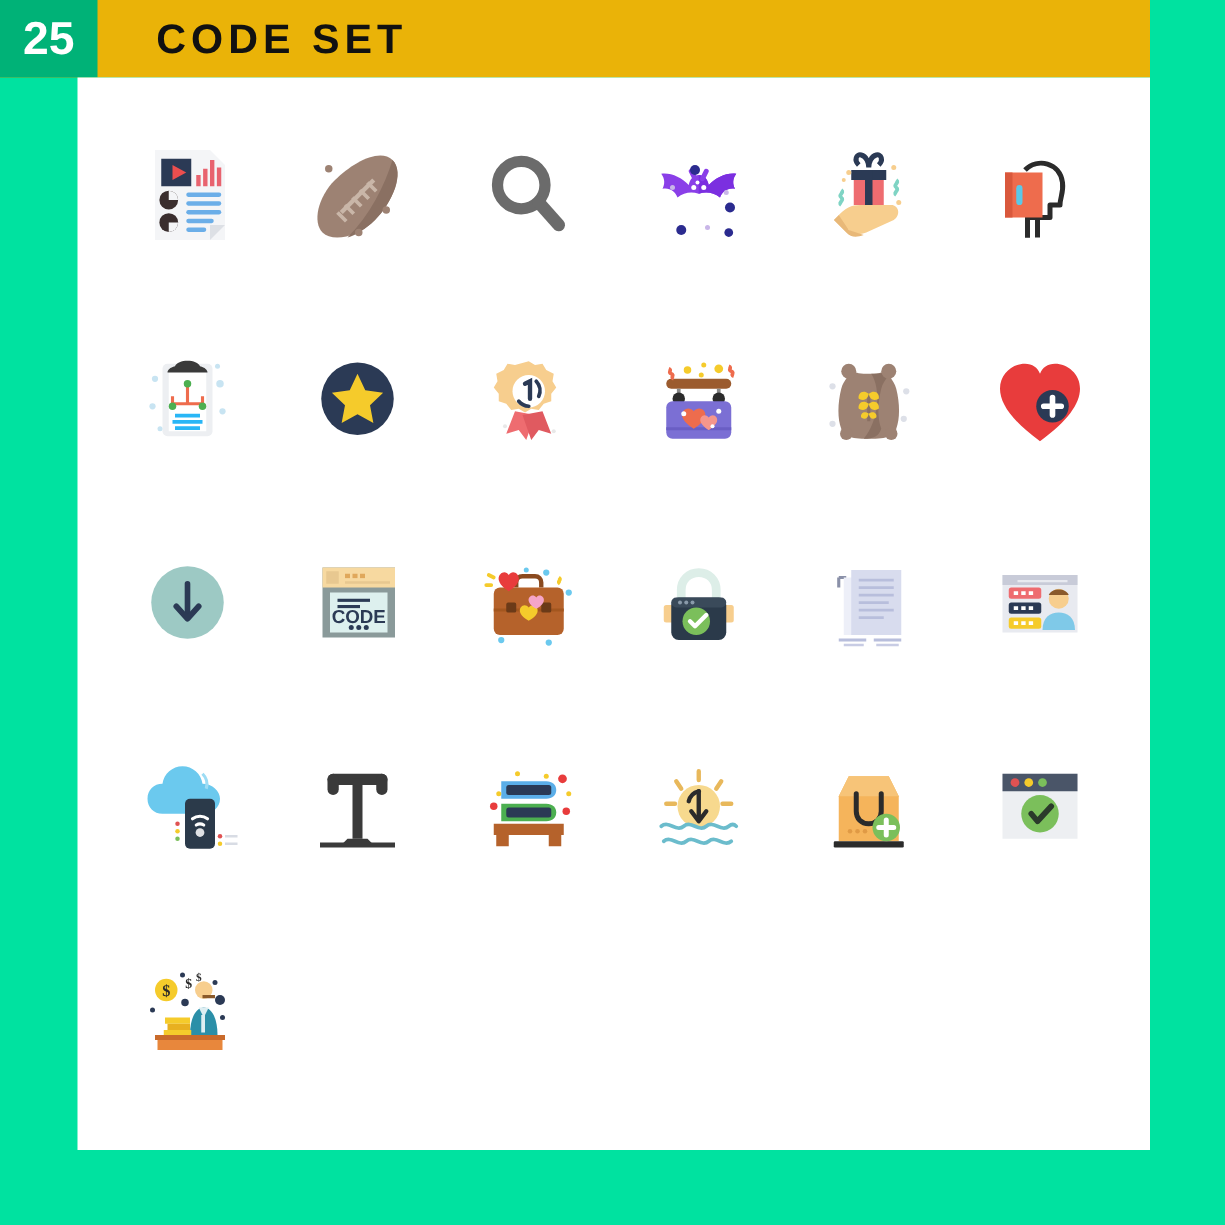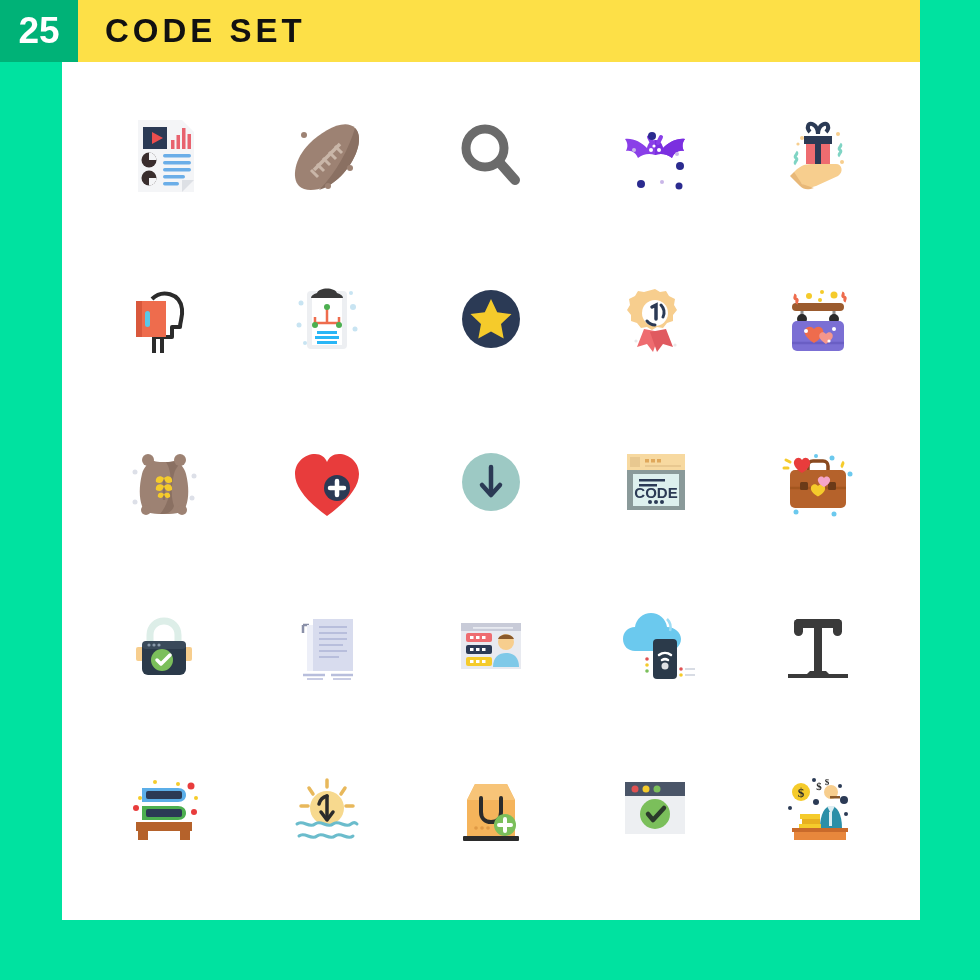--- a/index.html
+++ b/index.html
@@ -37,36 +37,36 @@
 
   
   .canvas{
     position:absolute;left:62px;top:62px;
     width:858px;height:858px;
     background:#FFFFFF;
   }
   .grid{
     position:absolute;left:0;top:0;right:0;bottom:0;
     display:grid;
-    grid-template-columns:repeat(5,1fr);
+    grid-template-columns:repeat(6,1fr);
     grid-template-rows:repeat(5,1fr);
     padding:12px 20px 30px 20px;
     box-sizing:border-box;
   }
   .cell{
     display:flex;align-items:center;justify-content:center;
   }
   .cell svg{display:block;}
 </style>
 </head>
 <body style="background: rgb(0, 226, 160);">
 
 <div id="stage">
 
-  <div class="header-bar" style="background: #fde047;">
+  <div class="header-bar" style="background: #eab308; gap: 20px;">
     <div class="count-badge" style="background: rgb(0, 178, 119);">25</div>
     <div class="header-title" style="color: rgb(17, 17, 17);">CODE SET</div>
   </div>
 
   <div class="canvas" style="background: rgb(255, 255, 255);">
     <div class="grid">
 
       <div class="cell" title="Report Document">
         <svg width="92" height="92" viewBox="0 0 92 92">
           <path d="M20 10 h44 l12 12 v60 h-56 z" fill="#F4F5F7"></path>

